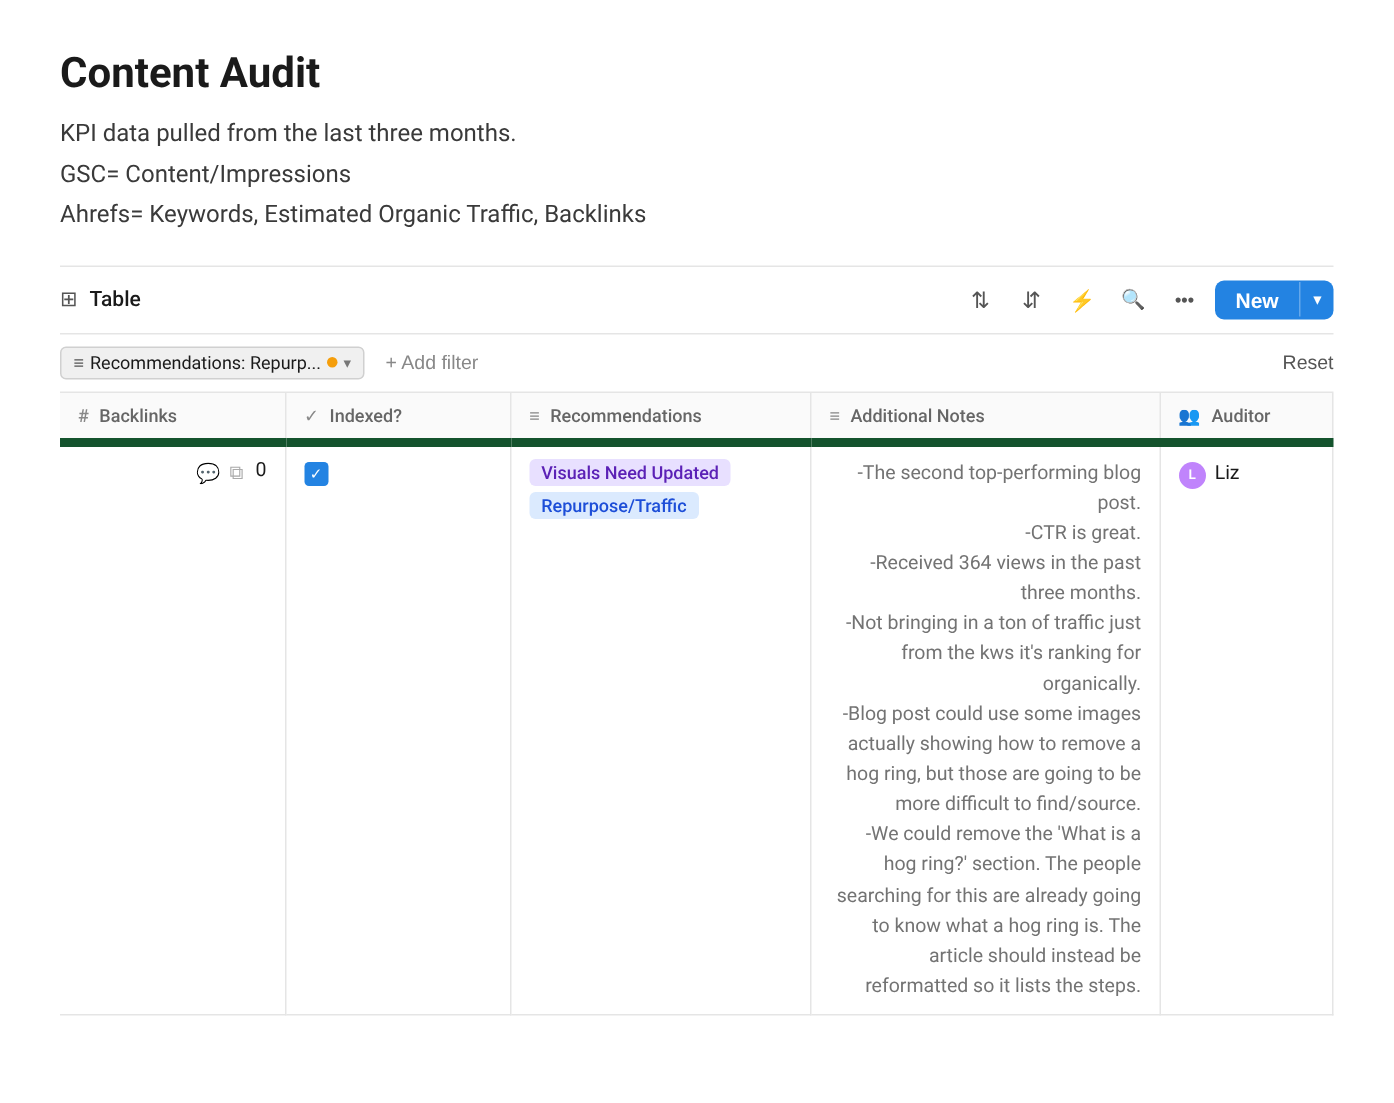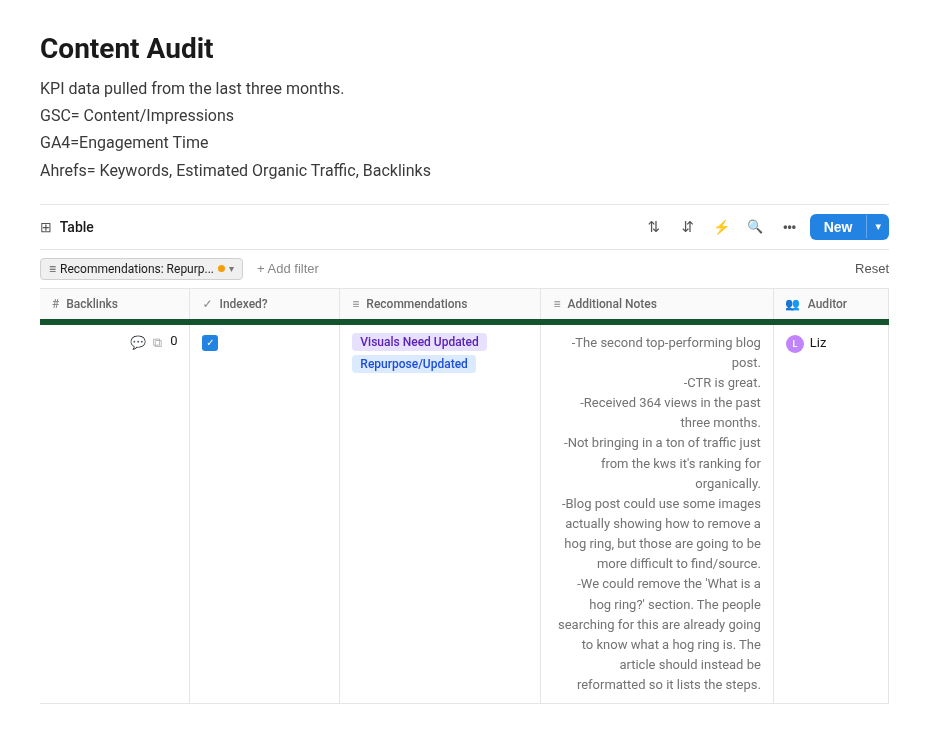--- a/index.html
+++ b/index.html
@@ -250,21 +250,20 @@
 </head>
 <body>
 
 <div class="page-wrapper">
 
   <h1 class="page-title">Content Audit</h1>
 
   <div class="page-description">
     <div>KPI data pulled from the last three months.</div>
     <div>GSC= Content/Impressions</div>
-    <div>GA4=Engagement Time</div>
     <div>Ahrefs= Keywords, Estimated Organic Traffic, Backlinks</div>
   </div>
 
   <div class="toolbar-row">
     <div class="table-view-label">
       <span class="table-icon">⊞</span>
       <span>Table</span>
     </div>
     <div class="toolbar-right">
       <button class="toolbar-icon-btn" title="Sort">
@@ -340,21 +339,21 @@
         </td>
         <td class="col-indexed">
           <div class="checkbox-cell">
             <div class="checkbox-checked">
               <span>✓</span>
             </div>
           </div>
         </td>
         <td class="col-recommendations">
           <span class="tag tag-purple">Visuals Need Updated</span><br>
-          <span class="tag tag-blue">Repurpose/Updated</span>
+          <span class="tag tag-blue">Repurpose/Traffic</span>
         </td>
         <td class="col-notes">
           <div class="notes-text">
             -The second top-performing blog post.<br>
             -CTR is great.<br>
             -Received 364 views in the past three months.<br>
             -Not bringing in a ton of traffic just from the kws it's ranking for organically.<br>
             -Blog post could use some images actually showing how to remove a hog ring, but those are going to be more difficult to find/source.<br>
             -We could remove the 'What is a hog ring?' section. The people searching for this are already going to know what a hog ring is. The article should instead be reformatted so it lists the steps.
           </div>

